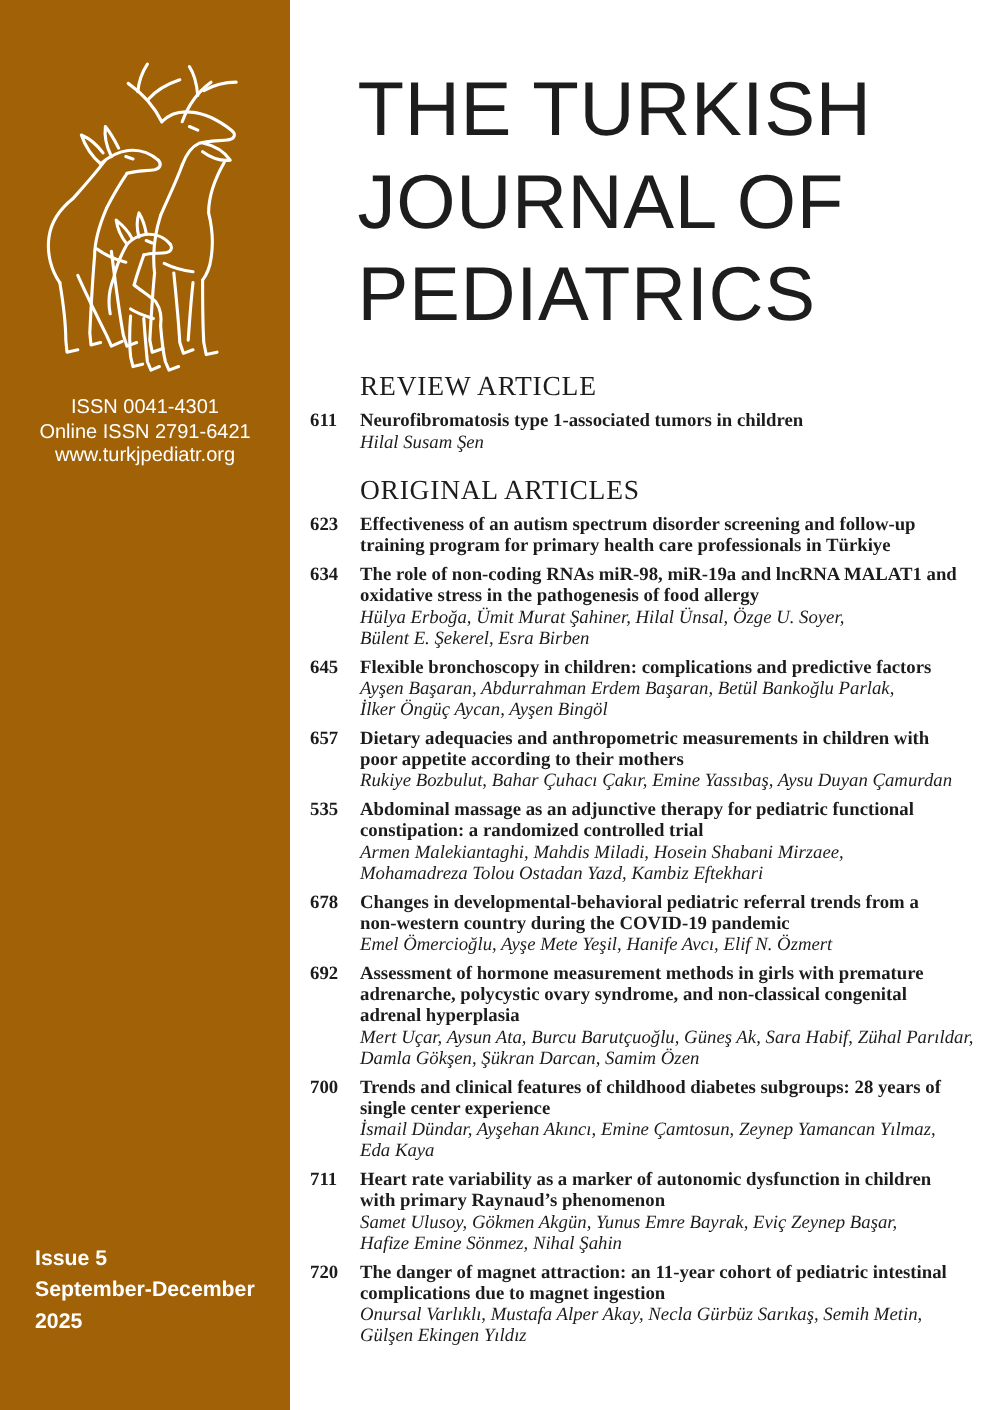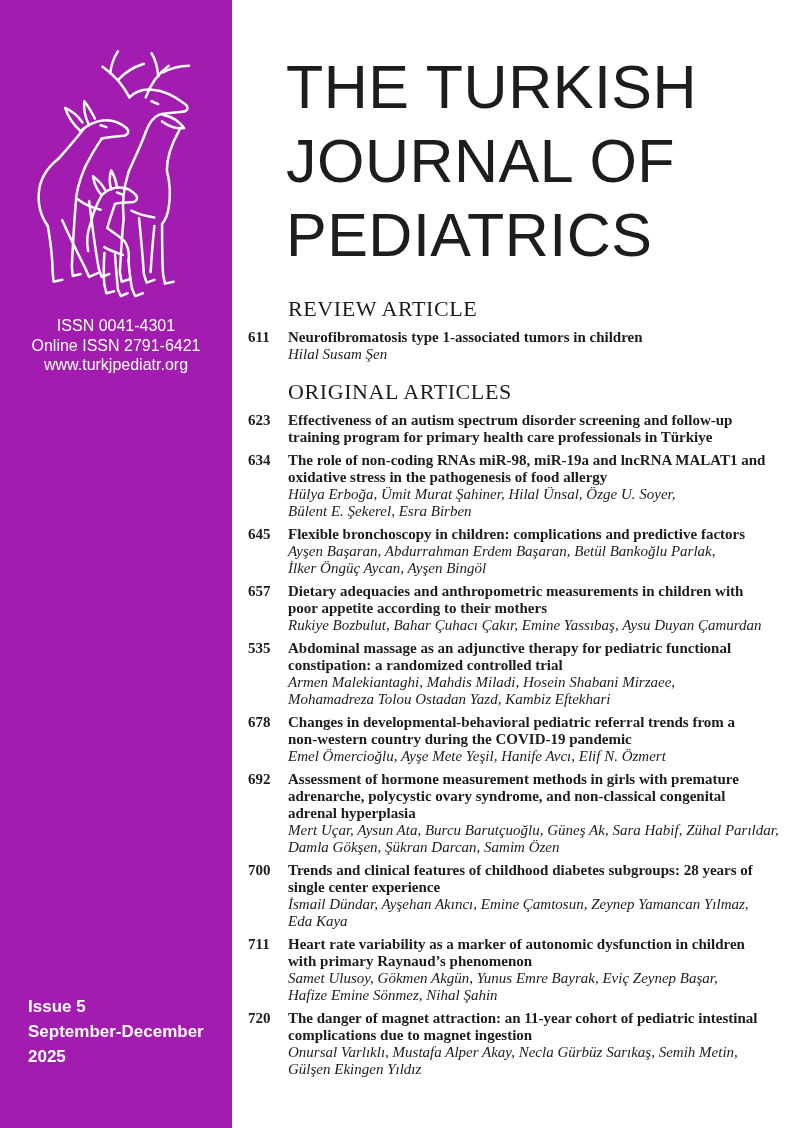--- a/index.html
+++ b/index.html
@@ -4,21 +4,21 @@
 <style>
   html,body{margin:0;padding:0;}
   body{
     width:800px;height:1128px;position:relative;overflow:hidden;
     background:#ffffff;font-family:"Liberation Sans",sans-serif;
   }
   .page{position:absolute;inset:0;}
   
   .sidebar{
     position:absolute;left:0;top:0;width:232px;height:1128px;
-    background:#a21caf;color:#ffffff;
+    background:#a16207;color:#ffffff;
   }
   .logo{position:absolute;left:20px;top:48px;width:192px;height:262px;}
   .issn-block{
     position:absolute;top:316px;left:0;width:232px;
     text-align:center;font-size:16px;line-height:19.5px;color:#ffffff;
   }
   .volume-block{
     position:absolute;top:994px;left:28px;
     font-size:17px;line-height:25px;font-weight:bold;color:#ffffff;
   }

